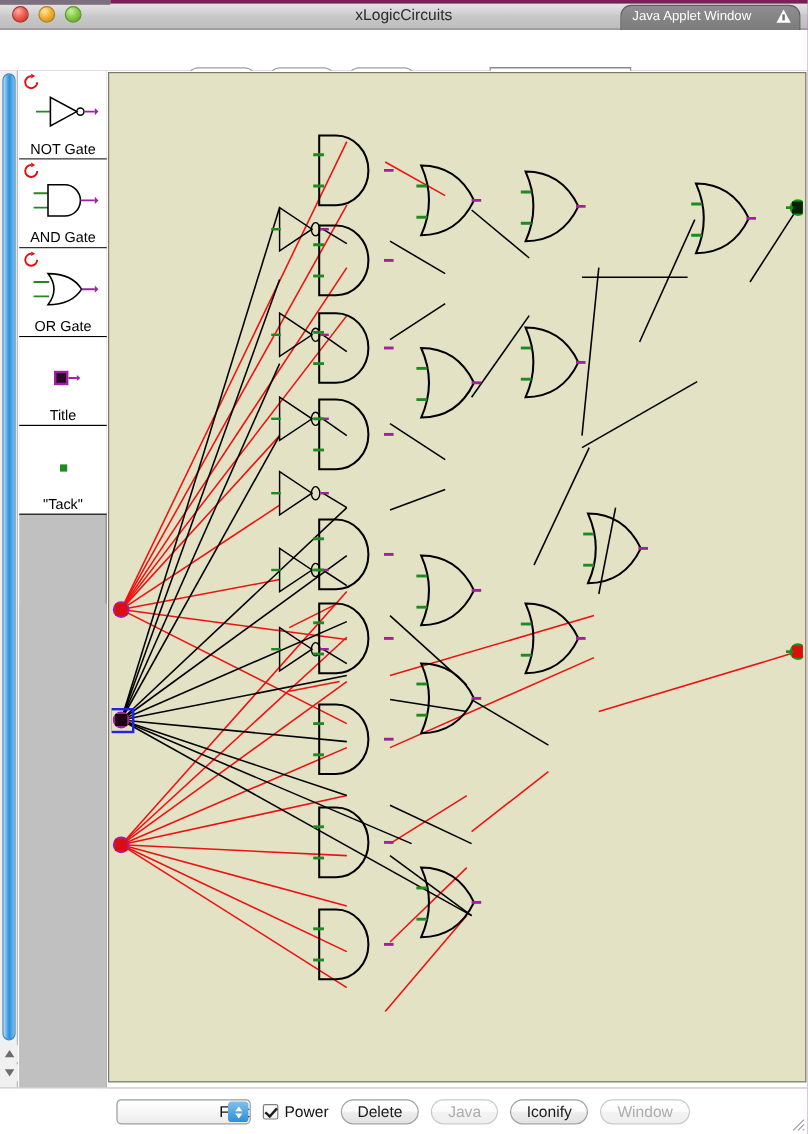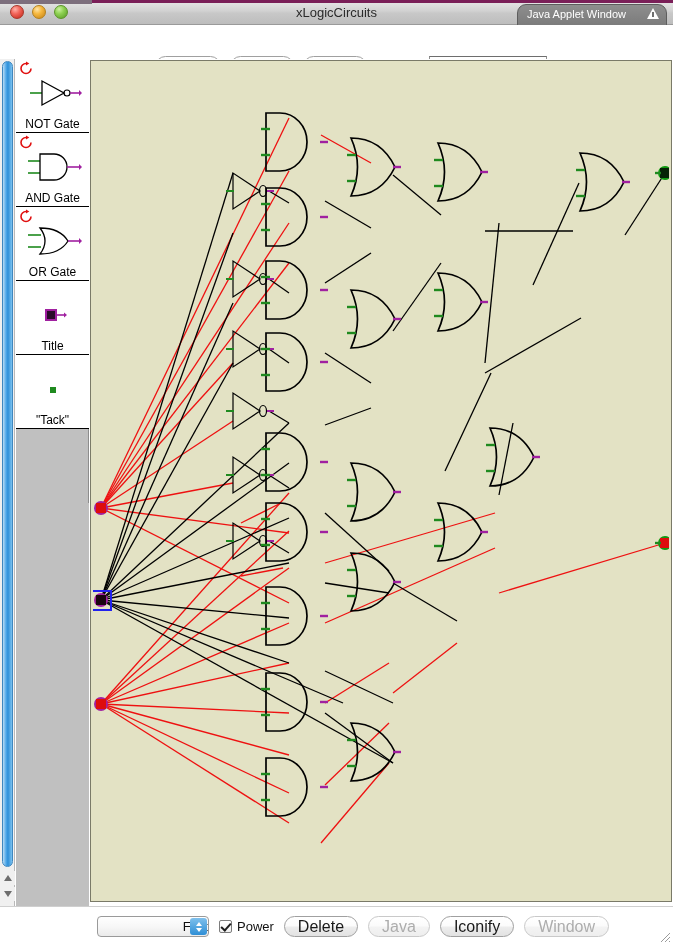--- a/index.html
+++ b/index.html
@@ -46,21 +46,21 @@
   .warn-tri:after{content:"";position:absolute;left:-1px;top:4px;width:2px;height:5px;background:#6f6f6f;}
 
   
   .toolbar-top{
     position:absolute;left:0;top:25px;width:673px;height:34px;
     background:#ffffff;
   }
   .btn{
     border:1px solid #a0a0a0;border-radius:11px;
     background:linear-gradient(to bottom,#ffffff 0%,#fbfbfb 48%,#ededed 52%,#e2e2e2 100%);
-    font-family:"Liberation Sans", sans-serif;font-size:16px;color:#1a1a1a;
+    font-family:"Liberation Sans", sans-serif;font-size:13px;color:#1a1a1a;
     height:21px;line-height:19px;padding:0 13px;box-sizing:border-box;
     cursor:pointer;
   }
   .btn.disabled{color:#adadad;border-color:#c9c9c9;
     background:linear-gradient(to bottom,#ffffff 0%,#fbfbfb 48%,#f3f3f3 52%,#eeeeee 100%);}
   .top-row{position:absolute;left:155px;top:31px;display:flex;align-items:center;gap:9px;}
   .title-label{font-size:13px;color:#111;margin-left:16px;}
   .title-input{
     width:118px;height:21px;box-sizing:border-box;
     border:1px solid #909090;border-top-color:#6e6e6e;background:#fff;

